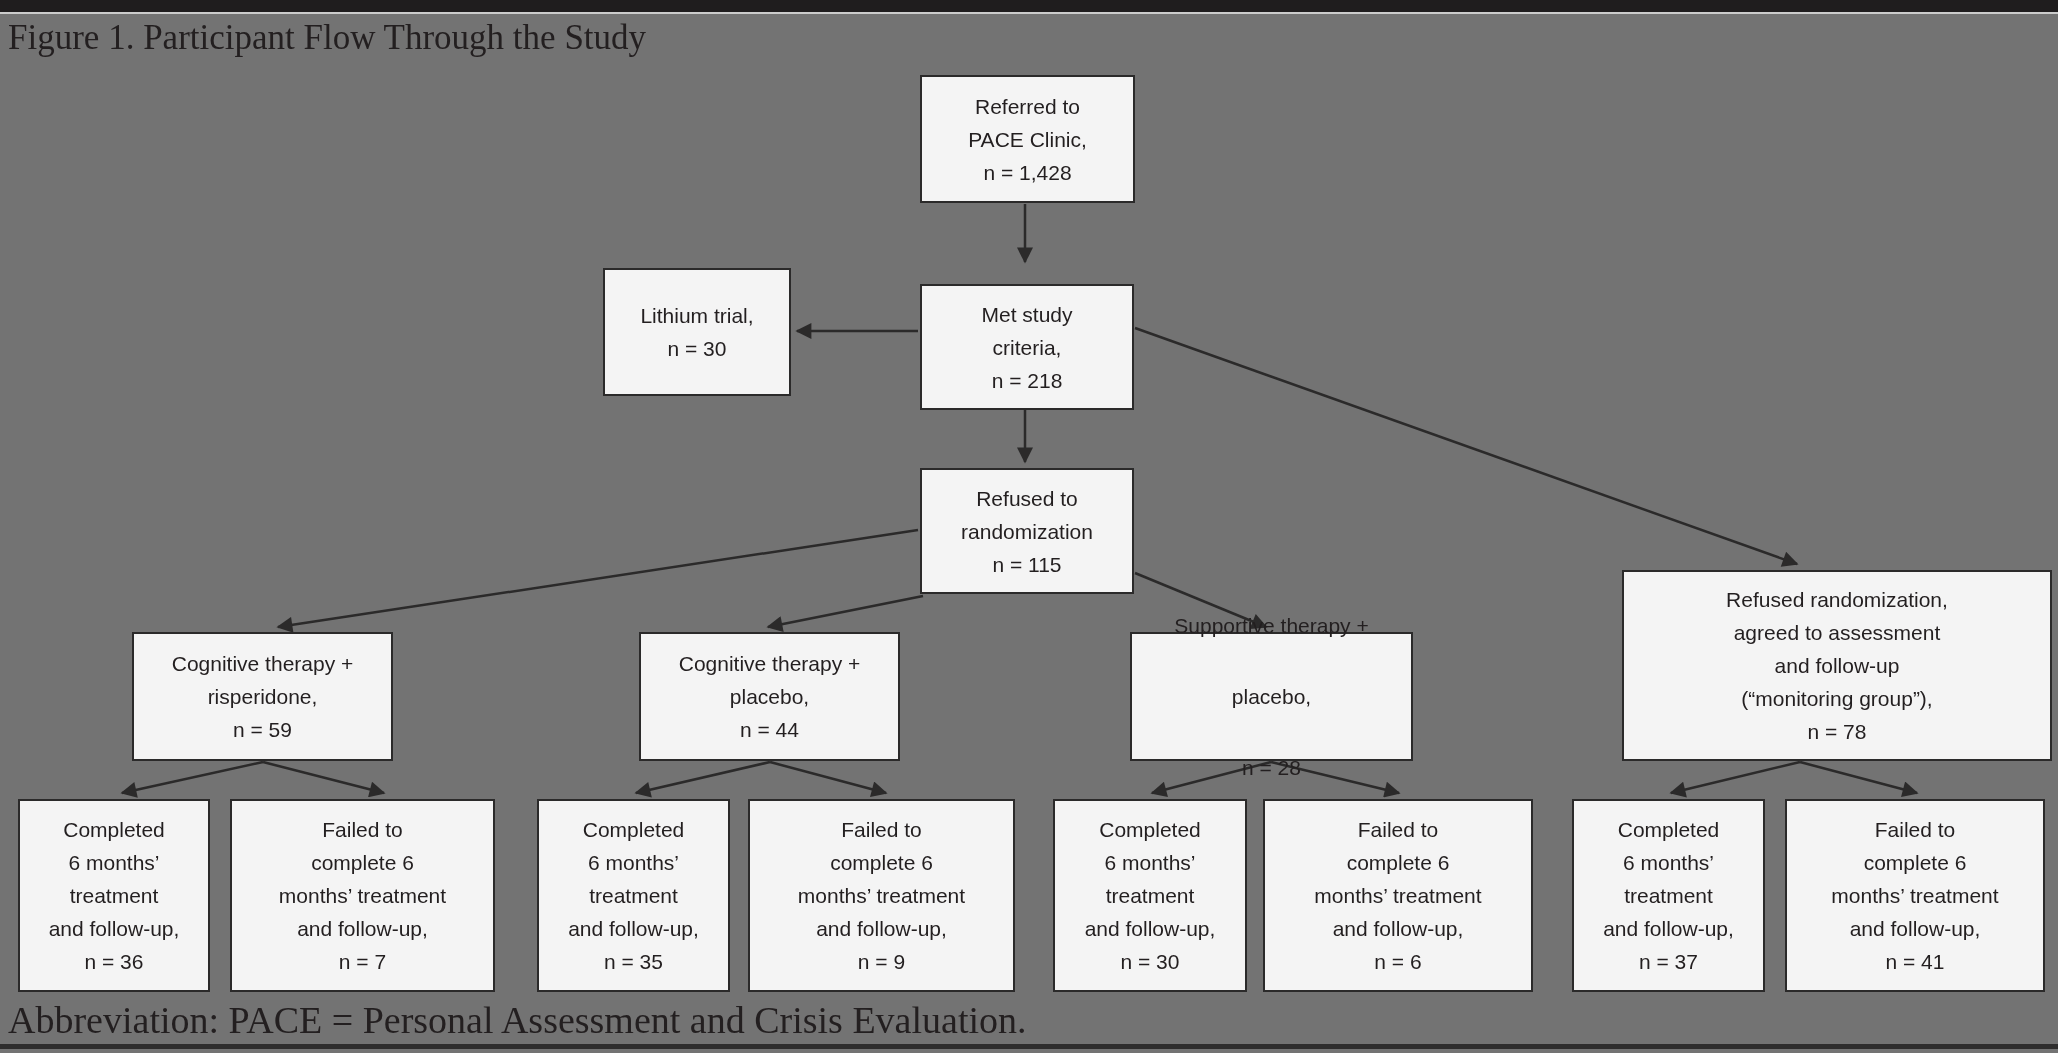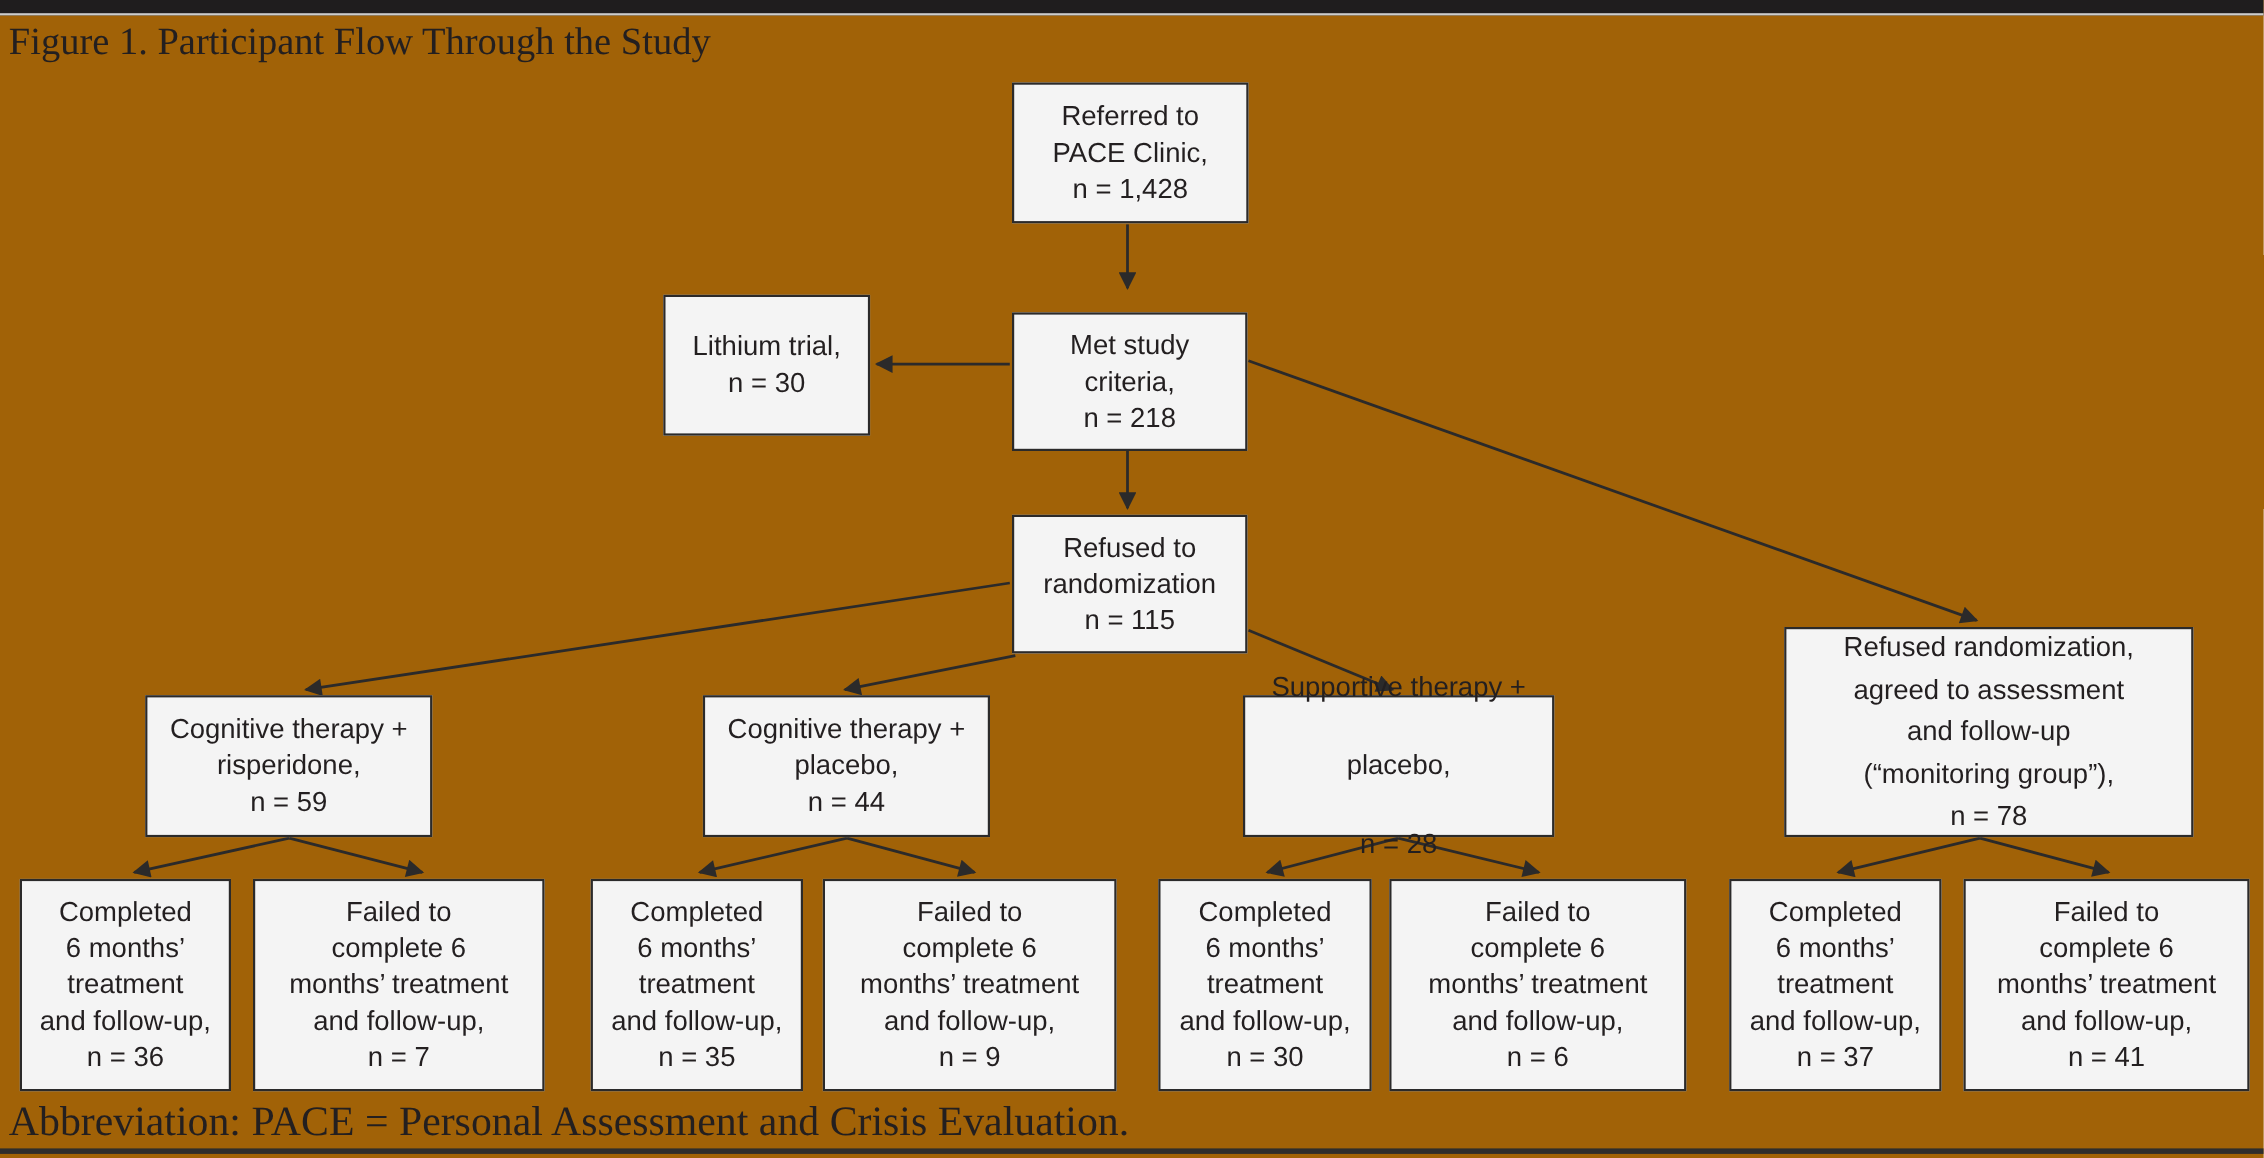--- a/index.html
+++ b/index.html
@@ -1,19 +1,19 @@
 <!DOCTYPE html>
 <html style="--box-fill: #f4f4f4; --box-border: #2b2a2a; --line: #2b2a2a; --ink: #231f20; --bar: #1f1d1e; --rule: #2e2d2d;"><head>
 <meta charset="utf-8">
 <style>
   html,body{margin:0;padding:0;background:#ffffff;}
   .page{
     position:relative;
     width:2058px;height:1053px;
-    background:#a16207;
+    background:#737373;
     overflow:hidden;
     font-family:"Liberation Sans", sans-serif;
   }
   .top-bar{
     position:absolute;left:0;top:0;width:2058px;height:12px;
     background:var(--bar,#1f1d1e);
     border-bottom:2px solid #cccccc;
   }
   .figure-title{
     position:absolute;left:8px;top:18px;
@@ -25,21 +25,21 @@
   .edges{position:absolute;left:0;top:0;color:var(--line,#2b2a2a);}
   .edges line{stroke:currentColor;stroke-width:2.5;}
   .box{
     position:absolute;
     box-sizing:border-box;
     background:var(--box-fill,#f4f4f4);
     border:2.5px solid var(--box-border,#2b2a2a);
     display:flex;flex-direction:column;justify-content:center;align-items:center;
     text-align:center;
     color:var(--ink,#231f20);
-    font-size:25px;line-height:33px;
+    font-size:21px;line-height:33px;
   }
   .box-line{white-space:nowrap;}
   .footnote{
     position:absolute;left:8px;top:998px;
     font-family:"Liberation Serif", serif;
     font-size:38px;color:var(--ink,#1c1a1b);
     white-space:nowrap;
   }
   .bottom-rule{
     position:absolute;left:0;top:1044px;width:2058px;height:5px;
@@ -87,21 +87,21 @@
       <div class="box" style="left: 920px; top: 284px; width: 214px; height: 126px; text-align: right;">
         <div class="box-line">Met study</div>
         <div class="box-line">criteria,</div>
         <div class="box-line">n = 218</div>
       </div>
       <div class="box" style="left: 920px; top: 468px; width: 214px; height: 126px;">
         <div class="box-line">Refused to</div>
         <div class="box-line">randomization</div>
         <div class="box-line">n = 115</div>
       </div>
-      <div class="box" style="left: 1622px; top: 570px; width: 372px; height: 191px; justify-content: space-between;">
+      <div class="box" style="left: 1622px; top: 570px; width: 430px; height: 191px;">
         <div class="box-line">Refused randomization,</div>
         <div class="box-line">agreed to assessment</div>
         <div class="box-line">and follow-up</div>
         <div class="box-line">(“monitoring group”),</div>
         <div class="box-line">n = 78</div>
       </div>
       <div class="box" style="left: 132px; top: 632px; width: 261px; height: 129px;">
         <div class="box-line">Cognitive therapy +</div>
         <div class="box-line">risperidone,</div>
         <div class="box-line">n = 59</div>

